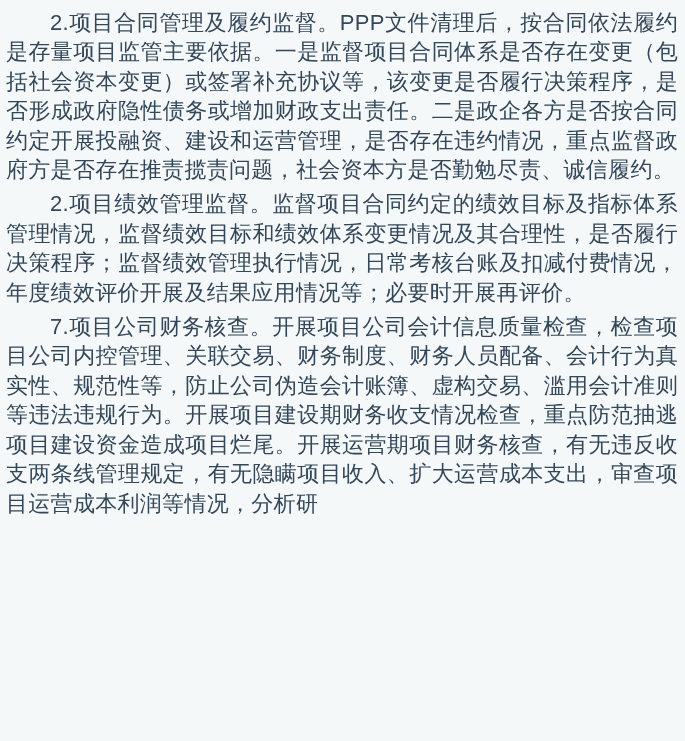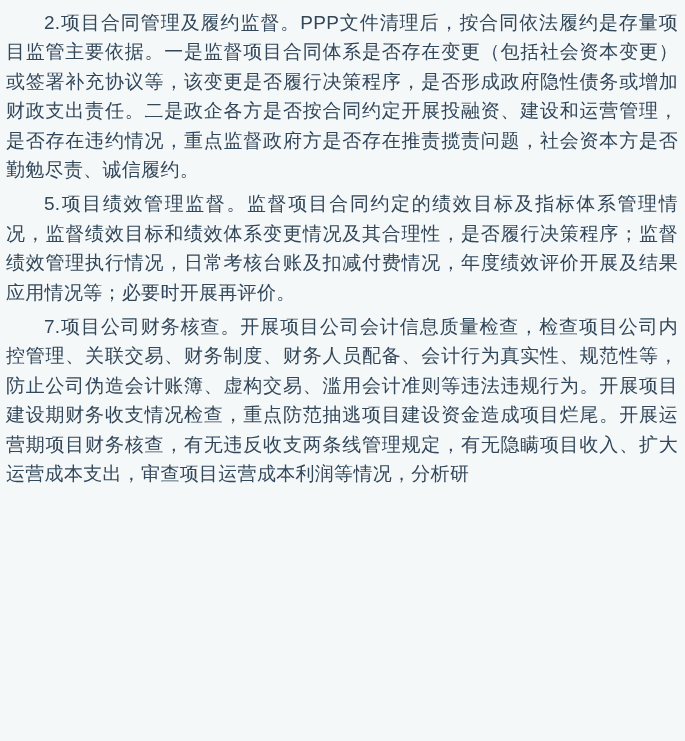--- a/index.html
+++ b/index.html
@@ -16,30 +16,30 @@
     box-sizing: border-box;
     width: 685px;
     height: 741px;
     padding: 8px 7px 0 6px;
     overflow: hidden;
   }
   p.para {
     margin: 0 0 5px 0;
     color: #33475a;
     font-family: "Liberation Sans", "DejaVu Sans", sans-serif;
-    font-size: 19px;
+    font-size: 22px;
     line-height: 29.4px;
     font-weight: 400;
     text-align: justify;
     text-justify: inter-ideograph;
     text-indent: 2em;
     letter-spacing: 0.3px;
     word-break: break-all;
   }
 </style>
 </head>
 <body>
 
 <div class="doc-page">
   <p class="para">2.项目合同管理及履约监督。PPP文件清理后，按合同依法履约是存量项目监管主要依据。一是监督项目合同体系是否存在变更（包括社会资本变更）或签署补充协议等，该变更是否履行决策程序，是否形成政府隐性债务或增加财政支出责任。二是政企各方是否按合同约定开展投融资、建设和运营管理，是否存在违约情况，重点监督政府方是否存在推责揽责问题，社会资本方是否勤勉尽责、诚信履约。</p>
-  <p class="para">5.项目绩效管理监督。监督项目合同约定的绩效目标及指标体系管理情况，监督绩效目标和绩效体系变更情况及其合理性，是否履行决策程序；监督绩效管理执行情况，日常考核台账及扣减付费情况，年度绩效评价开展及结果应用情况等；必要时开展再评价。</p>
+  <p class="para">2.项目绩效管理监督。监督项目合同约定的绩效目标及指标体系管理情况，监督绩效目标和绩效体系变更情况及其合理性，是否履行决策程序；监督绩效管理执行情况，日常考核台账及扣减付费情况，年度绩效评价开展及结果应用情况等；必要时开展再评价。</p>
   <p class="para">7.项目公司财务核查。开展项目公司会计信息质量检查，检查项目公司内控管理、关联交易、财务制度、财务人员配备、会计行为真实性、规范性等，防止公司伪造会计账簿、虚构交易、滥用会计准则等违法违规行为。开展项目建设期财务收支情况检查，重点防范抽逃项目建设资金造成项目烂尾。开展运营期项目财务核查，有无违反收支两条线管理规定，有无隐瞒项目收入、扩大运营成本支出，审查项目运营成本利润等情况，分析研</p>
 </div>
 
 </body></html>

